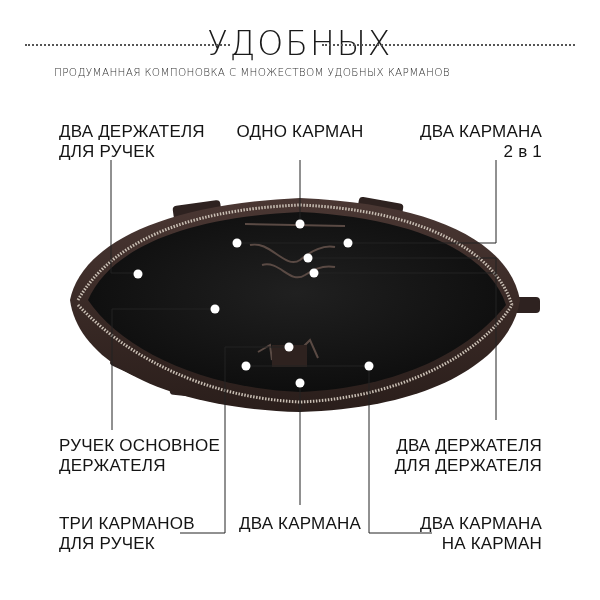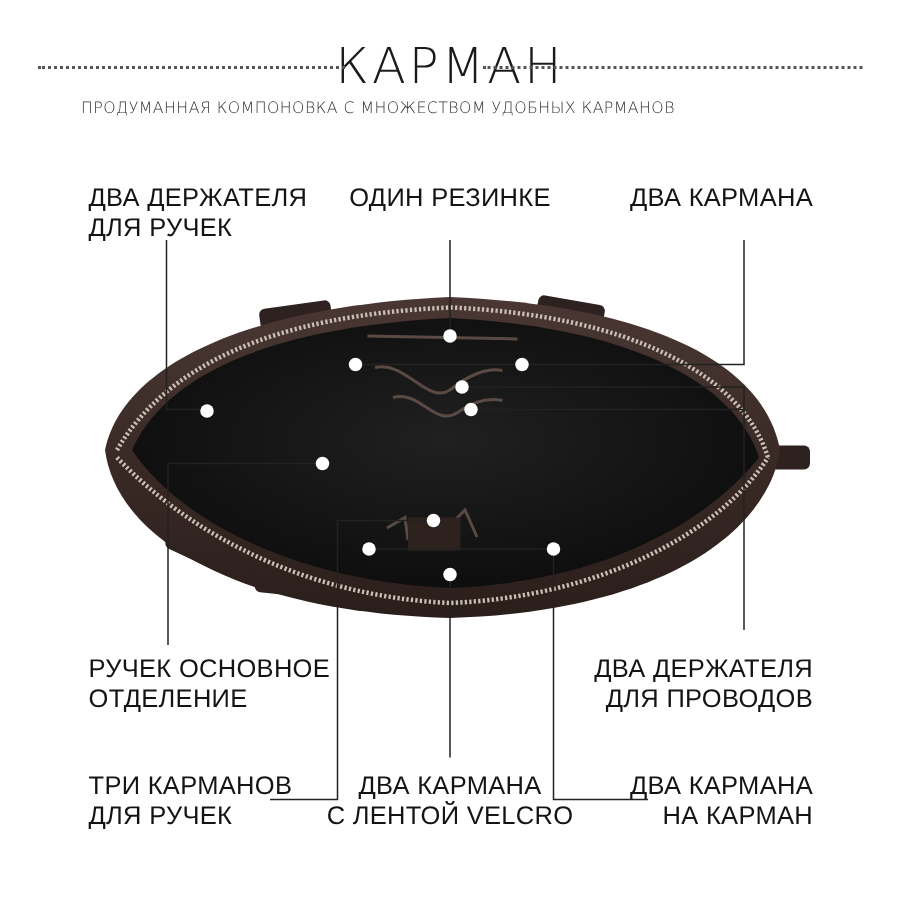--- a/index.html
+++ b/index.html
@@ -10,21 +10,21 @@
   .label { position:absolute; font-family:"Liberation Sans", sans-serif; font-size:17px; line-height:20px; color:#141414; letter-spacing:0.2px; white-space:nowrap; }
   .label span { display:block; }
   .left { text-align:left; }
   .center { text-align:center; }
   .right { text-align:right; }
   svg.art { position:absolute; left:0; top:0; }
 </style>
 </head>
 <body>
 
-<div class="header-title">КАРМАН</div>
+<div class="header-title">УДОБНЫХ</div>
 <div class="dots" style="left:25px; width:205px;"></div>
 <div class="dots" style="left:322px; width:253px;"></div>
 <div class="subtitle">ПРОДУМАННАЯ КОМПОНОВКА С МНОЖЕСТВОМ УДОБНЫХ КАРМАНОВ</div>
 
 <svg class="art" width="600" height="600" viewBox="0 0 600 600">
   <defs>
     <linearGradient id="leatherG" x1="0" y1="0" x2="0" y2="1">
       <stop offset="0" stop-color="#4a3733"></stop>
       <stop offset="0.5" stop-color="#3a2a26"></stop>
       <stop offset="1" stop-color="#2a1e1b"></stop>
@@ -95,43 +95,43 @@
     <circle cx="300" cy="383" r="4.5"></circle>
   </g>
 </svg>
 
 <div class="label left" style="left:59px; top:122px;">
   <span>ДВА ДЕРЖАТЕЛЯ</span>
   <span>ДЛЯ РУЧЕК</span>
 </div>
 
 <div class="label center" style="left:200px; width:200px; top:122px;">
-  <span>ОДИН РЕЗИНКЕ</span>
+  <span>ОДНО КАРМАН</span>
 </div>
 
 <div class="label right" style="left:392px; width:150px; top:122px;">
   <span>ДВА КАРМАНА</span>
+  <span>2 в 1</span>
 </div>
 
 <div class="label left" style="left:59px; top:436px;">
   <span>РУЧЕК ОСНОВНОЕ</span>
-  <span>ОТДЕЛЕНИЕ</span>
+  <span>ДЕРЖАТЕЛЯ</span>
 </div>
 
 <div class="label right" style="left:392px; width:150px; top:436px;">
   <span>ДВА ДЕРЖАТЕЛЯ</span>
-  <span>ДЛЯ ПРОВОДОВ</span>
+  <span>ДЛЯ ДЕРЖАТЕЛЯ</span>
 </div>
 
 <div class="label left" style="left:59px; top:514px;">
   <span>ТРИ КАРМАНОВ</span>
   <span>ДЛЯ РУЧЕК</span>
 </div>
 
 <div class="label center" style="left:200px; width:200px; top:514px;">
   <span>ДВА КАРМАНА</span>
-  <span>С ЛЕНТОЙ VELCRO</span>
 </div>
 
 <div class="label right" style="left:392px; width:150px; top:514px;">
   <span>ДВА КАРМАНА</span>
   <span>НА КАРМАН</span>
 </div>
 
 </body></html>

